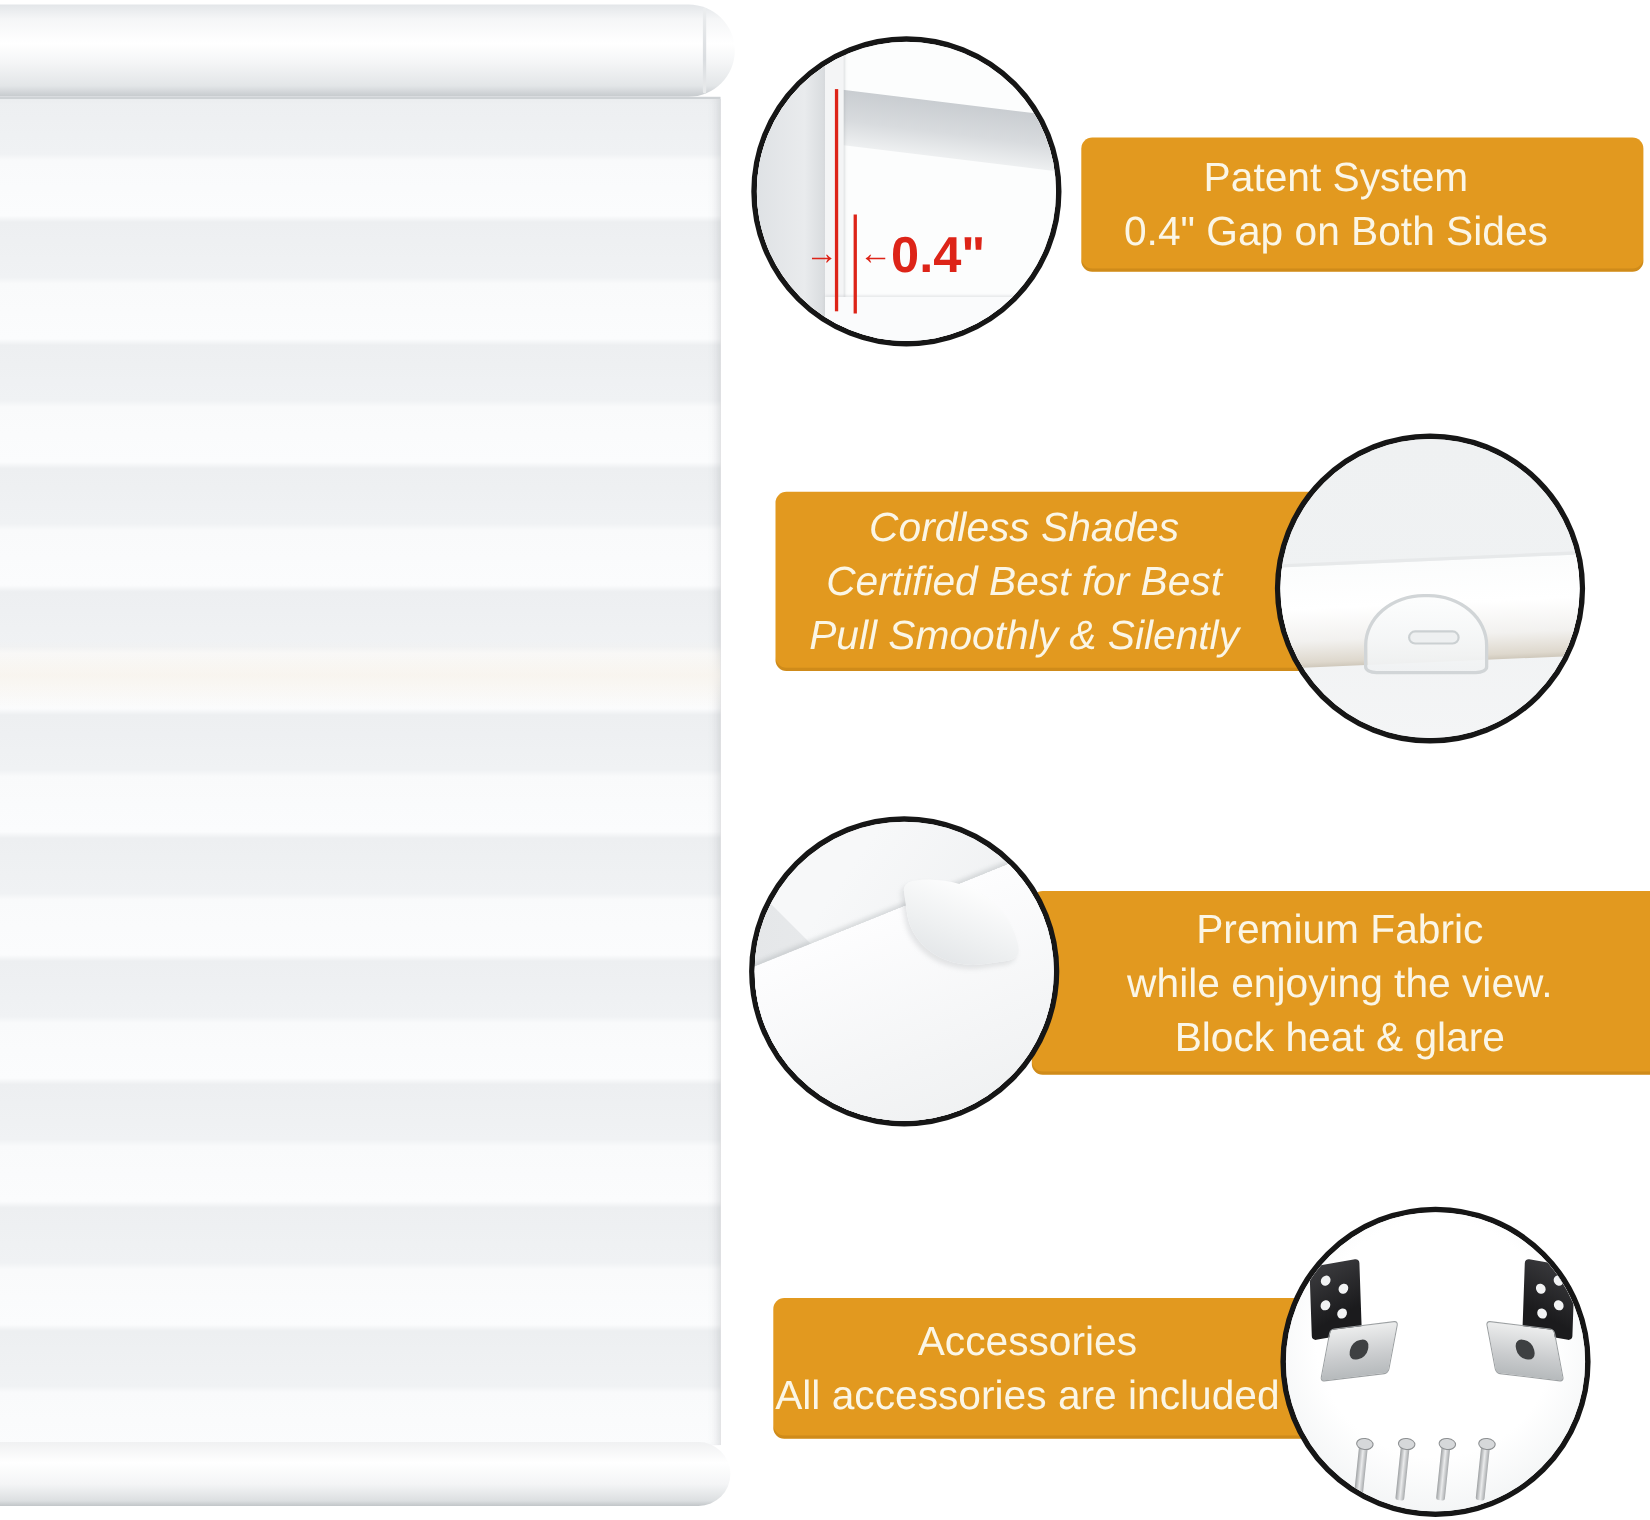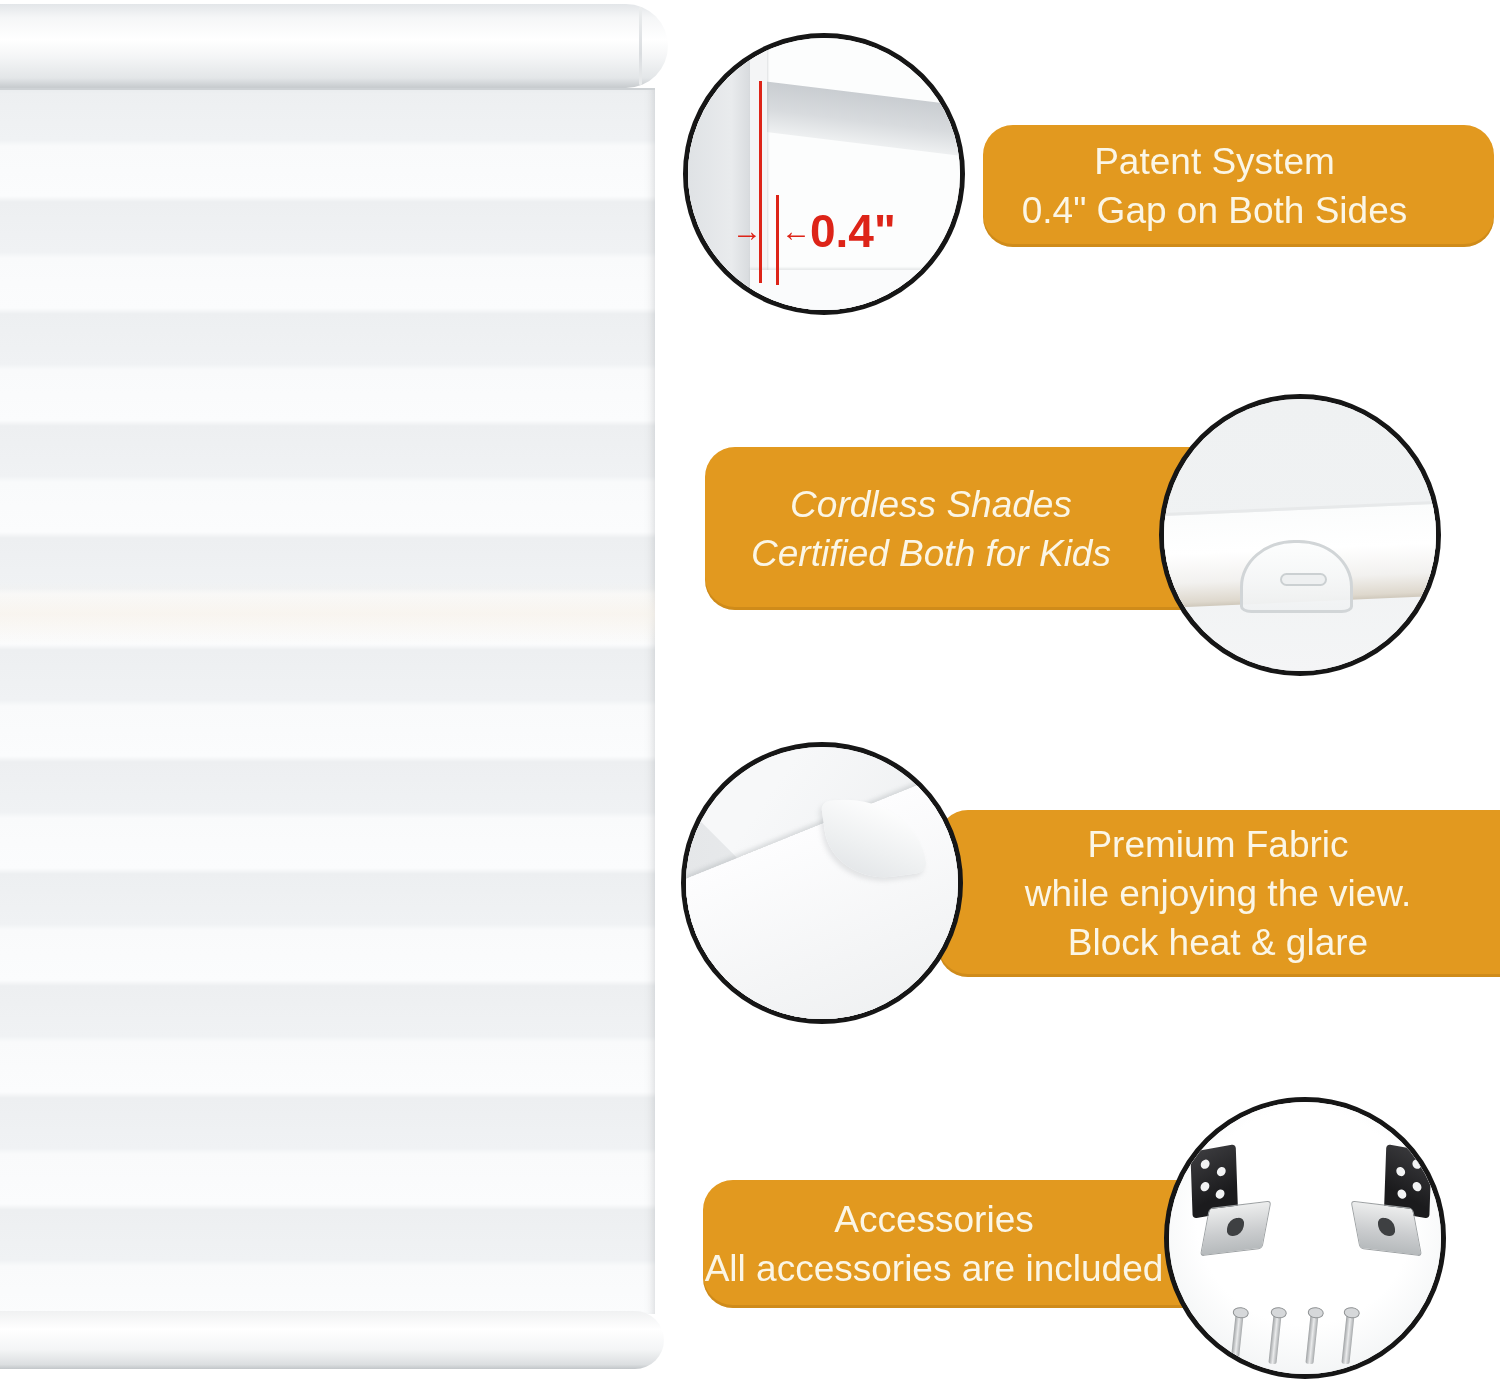--- a/index.html
+++ b/index.html
@@ -36,21 +36,21 @@
     background:linear-gradient(180deg,rgba(247,240,229,0),rgba(247,240,229,0.55) 50%,rgba(247,240,229,0));
   }
   .bottom-rail{
     position:absolute;left:0;top:1311px;width:664px;height:58px;
     border-radius:0 29px 29px 0;
     background:linear-gradient(180deg,#f0f1f2 0%,#ffffff 32%,#f4f5f6 66%,#dcdfe1 92%,#c2c6c9 100%);
   }
   
   .banner{
     position:absolute;background:var(--orange);color:var(--cream);
-    border-radius:30px;box-sizing:border-box;
+    border-radius:10px;box-sizing:border-box;
     display:flex;flex-direction:column;justify-content:center;
     text-align:center;font-size:37px;line-height:49px;
     box-shadow:inset 0 -3px 0 rgba(150,98,10,0.25);
     z-index:2;
   }
   .banner-1{left:983px;top:125px;width:511px;height:122px;padding-right:48px;}
   .banner-2{left:705px;top:447px;width:597px;height:163px;padding-right:145px;font-style:italic;}
   .banner-3{left:938px;top:810px;width:604px;height:167px;padding-right:44px;}
   .banner-4{left:703px;top:1180px;width:607px;height:128px;padding-right:145px;}
   
@@ -145,21 +145,22 @@
     <div class="c1-sill"></div>
     <div class="c1-red-line-a"></div>
     <div class="c1-red-line-b"></div>
     <span class="c1-arrow c1-arrow-right">→</span>
     <span class="c1-arrow c1-arrow-left">←</span>
     <span class="c1-gap-label">0.4"</span>
   </div>
 
   <div class="banner banner-2">
     <div>Cordless Shades</div>
-    <div>Certified Both for Kids</div>
+    <div>Certified Best for Best</div>
+    <div>Pull Smoothly &amp; Silently</div>
   </div>
   <div class="circle circle-2">
     <div class="c2-base"></div>
     <div class="c2-rail"></div>
     <div class="c2-tab"></div>
     <div class="c2-tab-slot"></div>
   </div>
 
   <div class="banner banner-3">
     <div>Premium Fabric</div>

